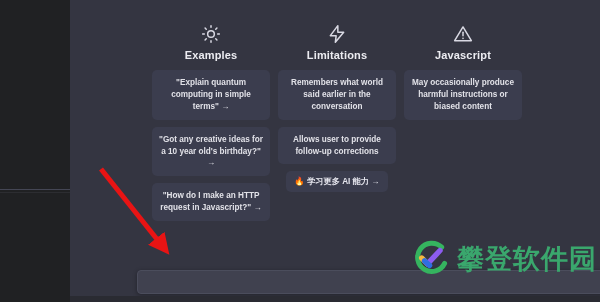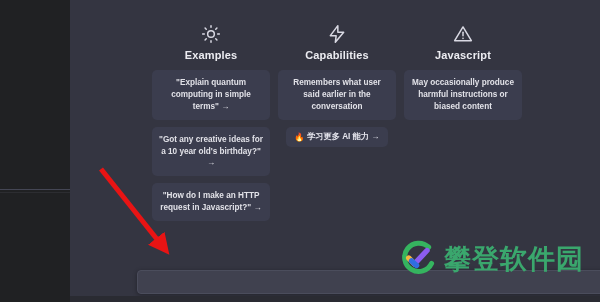--- a/index.html
+++ b/index.html
@@ -159,21 +159,21 @@
   
   .arrow-layer {
     position: absolute;
     inset: 0;
     pointer-events: none;
   }
 
   
   .watermark {
     position: absolute;
-    left: 397px;
+    left: 410px;
     top: 238px;
     display: flex;
     align-items: center;
     gap: 7px;
     pointer-events: none;
   }
   .wm-logo { width: 40px; height: 40px; display:block; }
   .wm-text {
     font-size: 27px;
     font-weight: bold;
@@ -213,23 +213,24 @@
           <div class="card">"How do I make an HTTP request in Javascript?" →</div>
         </div>
       </div>
 
       <div class="column">
         <span class="col-icon">
           <svg viewBox="0 0 24 24" fill="none" stroke="#d9d9e3" stroke-width="1.8" stroke-linecap="round" stroke-linejoin="round">
             <polygon points="13 2 4 14 11 14 10 22 20 10 13 10 13 2"></polygon>
           </svg>
         </span>
-        <div class="col-title">Capabilities</div>
+        <div class="col-title">Limitations</div>
         <div class="cards">
-          <div class="card">Remembers what user said earlier in the conversation</div>
+          <div class="card">Remembers what world said earlier in the conversation</div>
+          <div class="card">Allows user to provide follow-up corrections</div>
         </div>
         <div class="promo-wrap">
           <div class="promo">
             <span class="flame">🔥</span>
             <span>学习更多 AI 能力 →</span>
           </div>
         </div>
       </div>
 
       <div class="column">

